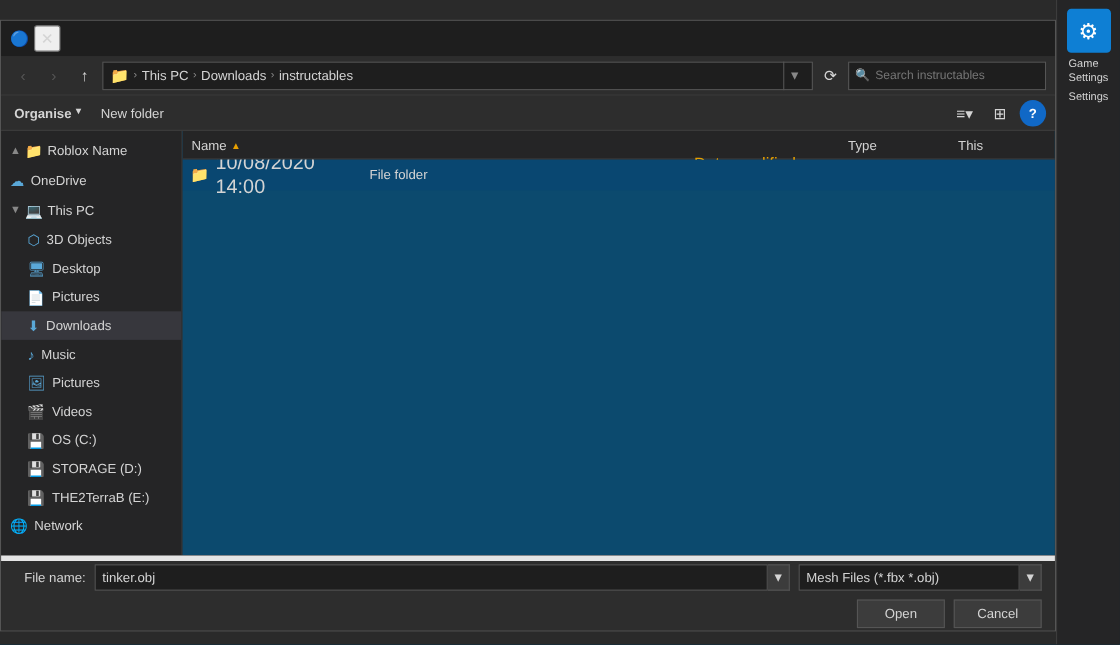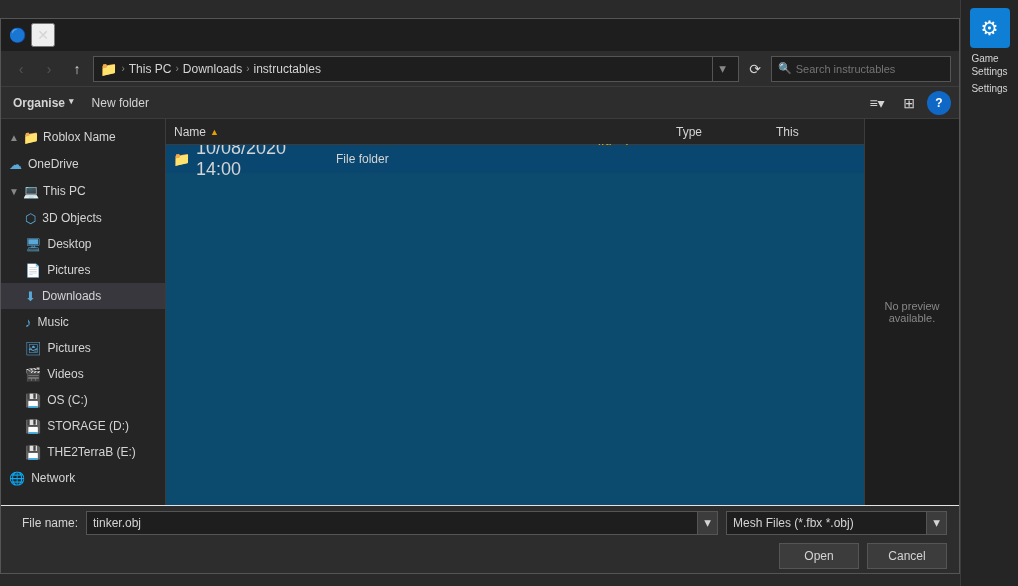--- a/index.html
+++ b/index.html
@@ -428,21 +428,21 @@
     .no-preview-text {
       font-size: 11px;
       color: #888;
       text-align: center;
     }
 
     
     .footer {
       height: 68px;
       background: #2d2d2d;
-      border-top: 1px solid #e5e5e5;
+      border-top: 5px solid #e5e5e5;
       display: flex;
       flex-direction: column;
       justify-content: center;
       padding: 8px 12px;
       gap: 8px;
       flex-shrink: 0;
     }
 
     .footer-row {
       display: flex;
@@ -695,26 +695,20 @@
       <div class="file-list-body">
         <div class="file-row selected">
           <span class="file-icon" style="color:#dcb44a;">📁</span>
           <span class="file-date">10/08/2020 14:00</span>
           <span class="file-type">File folder</span>
           <span class="file-size"></span>
         </div>
       </div>
     </div>
 
-    <div class="preview-panel">
-      <span class="no-preview-text">
-        <span>No preview</span><br>
-        <span>available.</span>
-      </span>
-    </div>
 
   </div>
 
   <div class="footer">
     <div class="footer-row">
       <label class="footer-label">File name:</label>
       <div class="filename-input-wrapper">
         <input class="filename-input" type="text" value="tinker.obj" style="">
         <button class="filename-dropdown-btn">▾</button>
       </div>

